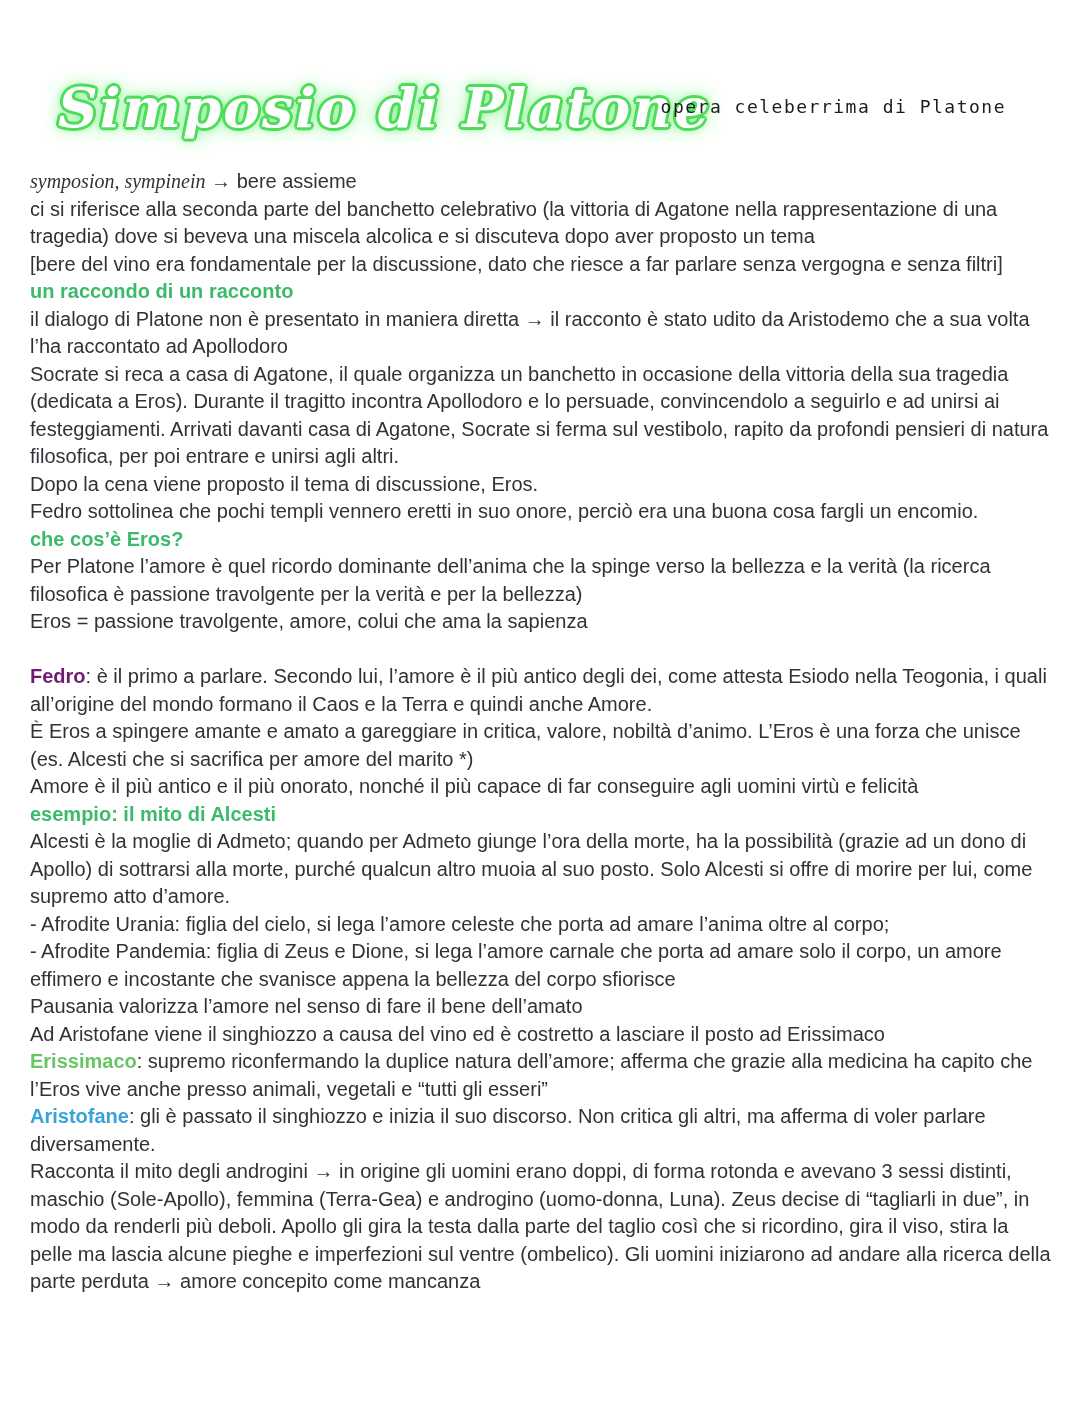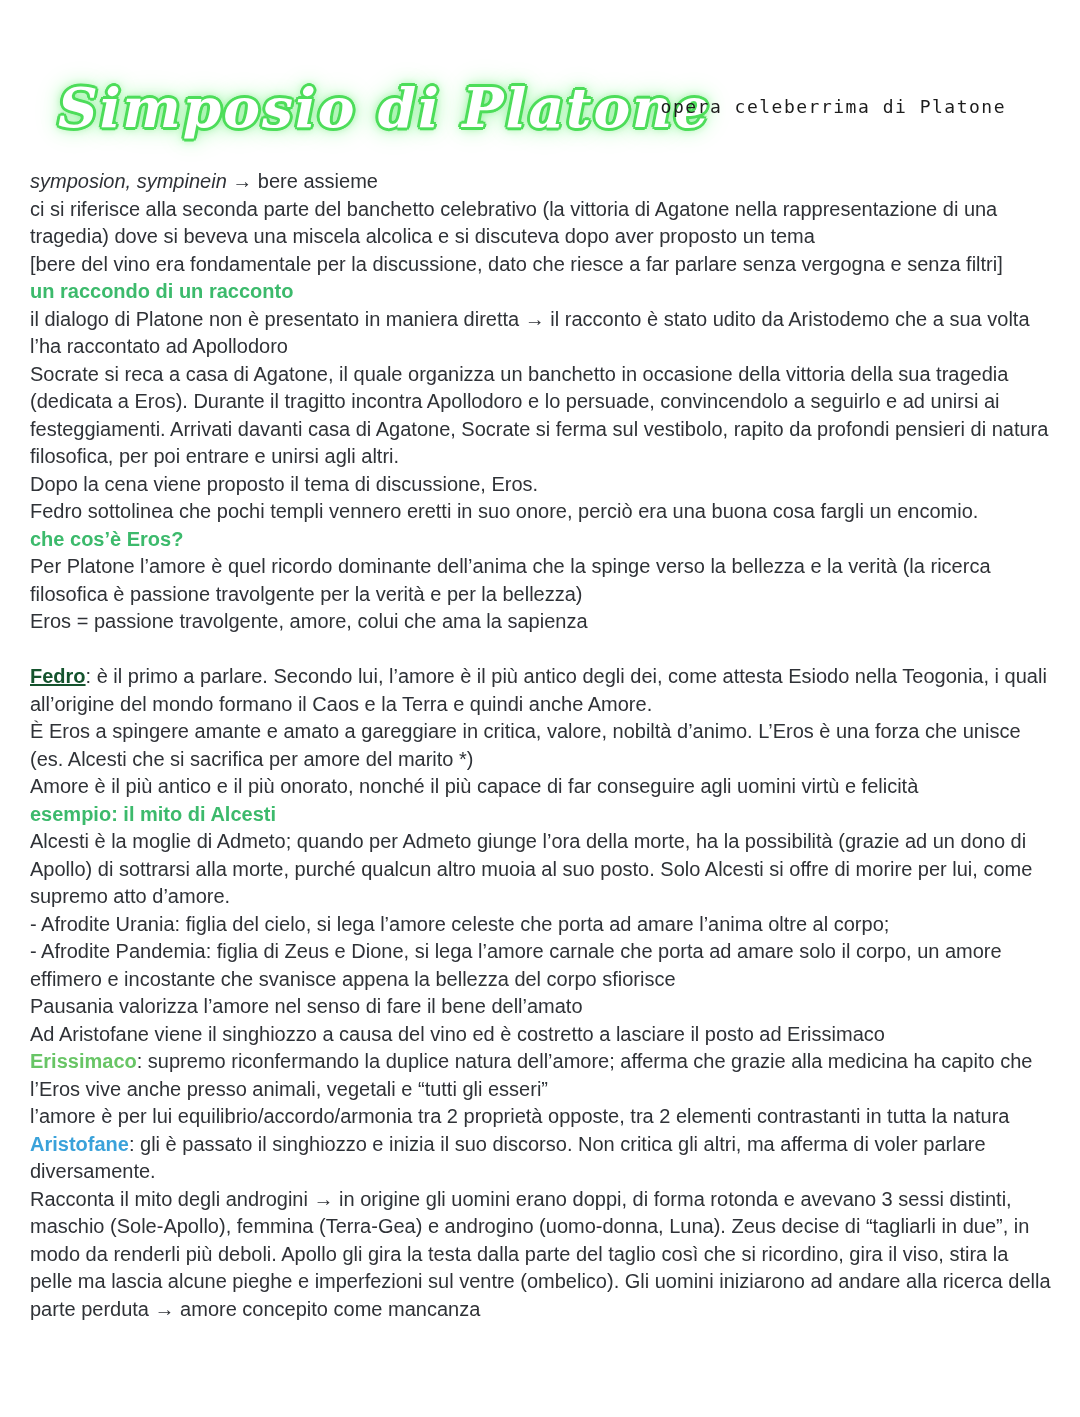--- a/index.html
+++ b/index.html
@@ -40,21 +40,21 @@
   .notes{
     position:absolute;
     left:30px;top:168px;
     width:1024px;
     font-size:20px;
     line-height:27.5px;
   }
   .notes p{margin:0;padding:0;}
   .notes p.spacer{height:27.5px;}
   .b{font-weight:bold;}
-  .i{font-style:italic;}
+  .i{font-style:italic;font-family:Liberation Serif, serif;}
   .u{
     text-decoration-thickness:1.5px;
     text-underline-offset:4px;
   }
 </style>
 </head>
 <body>
 
 <h1 class="page-title">Simposio di Platone</h1>
 
@@ -66,26 +66,25 @@
     <p><span>[bere del vino era fondamentale per la discussione, dato che riesce a far parlare senza vergogna e senza filtri]</span></p>
     <p><span class="b" style="color: rgb(60, 186, 108);">un raccondo di un racconto</span></p>
     <p><span>il dialogo di Platone non è presentato in maniera diretta → il racconto è stato udito da </span><span class="u">Aristodemo</span><span> che a sua volta l’ha raccontato ad </span><span class="u">Apollodoro</span></p>
     <p><span>Socrate si reca a casa di Agatone, il quale organizza un banchetto in occasione della vittoria della sua tragedia (dedicata a Eros). Durante il tragitto incontra Apollodoro e lo persuade, convincendolo a seguirlo e ad unirsi ai festeggiamenti. Arrivati davanti casa di Agatone, Socrate si ferma sul vestibolo, rapito da profondi pensieri di natura filosofica, per poi entrare e unirsi agli altri.</span></p>
     <p><span>Dopo la cena viene proposto il tema di discussione, Eros.</span></p>
     <p><span>Fedro sottolinea che pochi templi vennero eretti in suo onore, perciò era una buona cosa fargli un encomio.</span></p>
     <p><span class="b" style="color: rgb(60, 186, 108);">che cos’è Eros?</span></p>
     <p><span>Per Platone l’amore è quel ricordo dominante dell’anima che la spinge verso la bellezza e la verità (la ricerca filosofica è passione travolgente per la verità e per la bellezza)</span></p>
     <p><span>Eros = passione travolgente, amore, colui che ama la sapienza</span></p>
     <p class="spacer"></p>
-    <p><span class="b" style="color: #14532d; text-decoration: underline;">Fedro</span><span>: è il primo a parlare. Secondo lui, l’amore è il più antico degli dei, come attesta Esiodo nella Teogonia, i quali all’origine del mondo formano il Caos e la Terra e quindi anche Amore.</span></p>
+    <p><span class="b" style="color: #701a75;">Fedro</span><span>: è il primo a parlare. Secondo lui, l’amore è il più antico degli dei, come attesta Esiodo nella Teogonia, i quali all’origine del mondo formano il Caos e la Terra e quindi anche Amore.</span></p>
     <p><span>È Eros a spingere amante e amato a gareggiare in critica, valore, nobiltà d’animo. L’Eros è una forza che unisce (es. Alcesti che si sacrifica per amore del marito *)</span></p>
     <p><span class="u">Amore è il più antico e il più onorato, nonché il più capace di far conseguire agli uomini virtù e felicità</span></p>
     <p><span class="b" style="color: rgb(60, 186, 108); text-align: right;">esempio: il mito di Alcesti</span></p>
     <p><span>Alcesti è la moglie di Admeto; quando per Admeto giunge l’ora della morte, ha la possibilità (grazie ad un dono di Apollo) di sottrarsi alla morte, purché qualcun altro muoia al suo posto. Solo Alcesti si offre di morire per lui, come supremo atto d’amore.</span></p>
     <p><span> - Afrodite Urania: figlia del cielo, si lega l’amore celeste che porta ad amare l’anima oltre al corpo;</span></p>
     <p><span> - Afrodite Pandemia: figlia di Zeus e Dione, si lega l’amore carnale che porta ad amare solo il corpo, un amore effimero e incostante che svanisce appena la bellezza del corpo sfiorisce</span></p>
     <p><span>Pausania </span><span class="u">valorizza l’amore nel senso di fare il bene dell’amato</span></p>
     <p><span>Ad Aristofane viene il singhiozzo a causa del vino ed è costretto a lasciare il posto ad Erissimaco</span></p>
     <p><span class="b" style="color: rgb(104, 197, 102);">Erissimaco</span><span>: supremo riconfermando la duplice natura dell’amore; afferma che grazie alla medicina ha capito che l’Eros vive anche presso animali, vegetali e “tutti gli esseri”</span></p>
-    <p><span class="u">l’amore è per lui equilibrio/accordo/armonia tra 2 proprietà opposte, tra 2 elementi contrastanti in tutta la natura</span></p>
     <p><span class="b" style="color: rgb(58, 162, 218); text-align: right;">Aristofane</span><span>: gli è passato il singhiozzo e inizia il suo discorso. Non critica gli altri, ma afferma di voler parlare diversamente.</span></p>
     <p><span>Racconta il </span><span class="u">mito degli androgini</span><span> → in origine gli uomini erano doppi, di forma rotonda e avevano 3 sessi distinti, maschio (Sole-Apollo), femmina (Terra-Gea) e androgino (uomo-donna, Luna). Zeus decise di “tagliarli in due”, in modo da renderli più deboli. Apollo gli gira la testa dalla parte del taglio così che si ricordino, gira il viso, stira la pelle ma lascia alcune pieghe e imperfezioni sul ventre (ombelico). Gli uomini iniziarono ad andare alla ricerca della parte perduta → </span><span class="u">amore concepito come mancanza</span></p>
   </main>
 
 </body></html>

